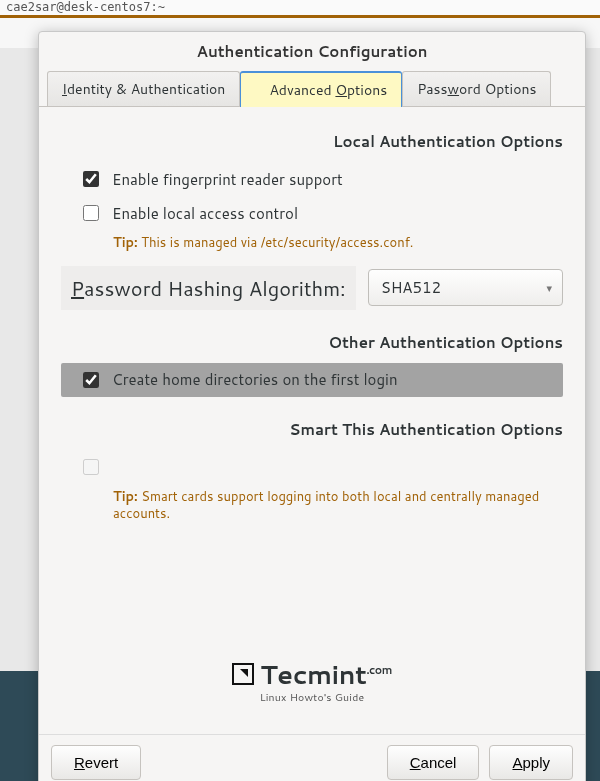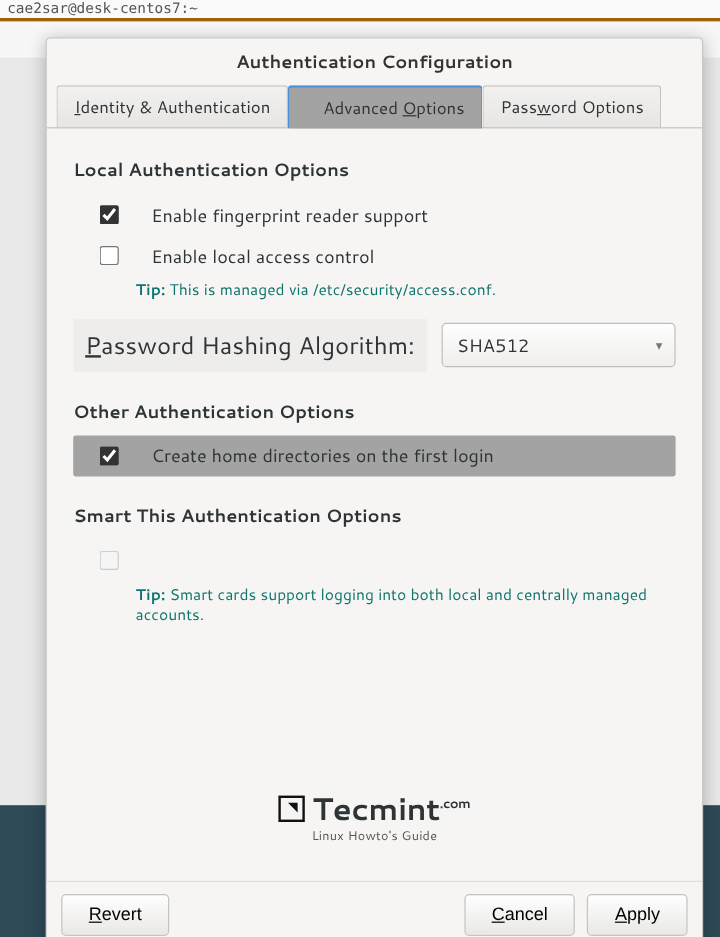--- a/index.html
+++ b/index.html
@@ -67,50 +67,51 @@
     background: linear-gradient(#f2f1f0,#e6e5e3);
     padding: 7px 14px;
     font-size: 14px;
     border-bottom: none;
     border-radius: 3px 3px 0 0;
     position: relative;
     top: 1px;
     cursor: pointer;
   }
   .tab.active {
-    background: #a3a3a3;
+    background: #fef9c3;
     border-color: #4a90d9 #4a90d9 #f6f5f4 #4a90d9;
     border-top: 2px solid #4a90d9;
     z-index:2;
     padding-left:28px;
   }
   .tab .ul { text-decoration: underline; }
   .content {
     border-top: 1px solid #c6c3bf;
     flex: 1;
     padding: 18px 22px 10px 22px;
     overflow: hidden;
     position: relative;
   }
   .section-title {
     font-weight: 700;
     font-size: 15px;
     margin: 6px 0 10px 0;
+    text-align: right;
   }
   .option-row {
     display: flex;
     align-items: center;
-    gap: 24px;
+    gap: 10px;
     padding: 6px 4px 6px 18px;
     font-size: 15px;
   }
   .option-row.shaded { background: #a3a3a3; border-radius:2px;}
   .tip {
     font-size: 13px;
-    color: #0f766e;
+    color: #a16207;
     padding-left: 52px;
     margin: 4px 0 14px 0;
     line-height: 1.35;
   }
   .tip b { font-weight:700;}
   .algo-row {
     display:flex;
     align-items:center;
     gap:12px;
     margin: 0 0 22px 0;

